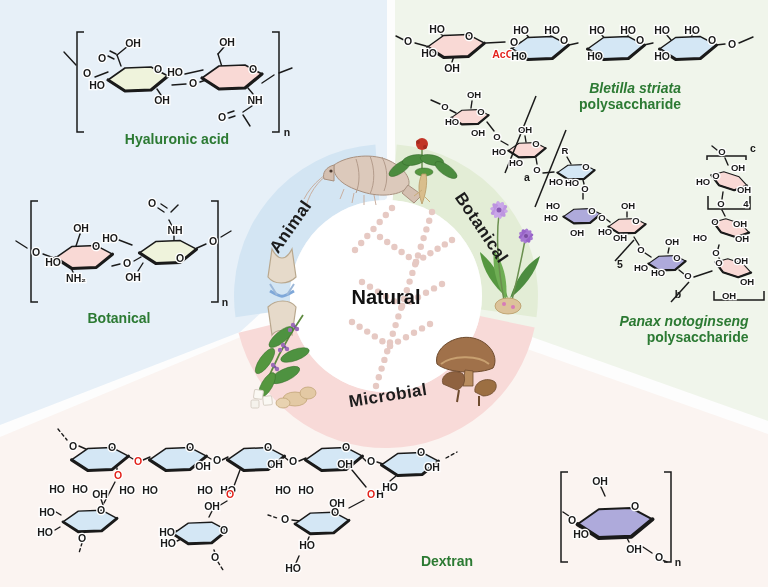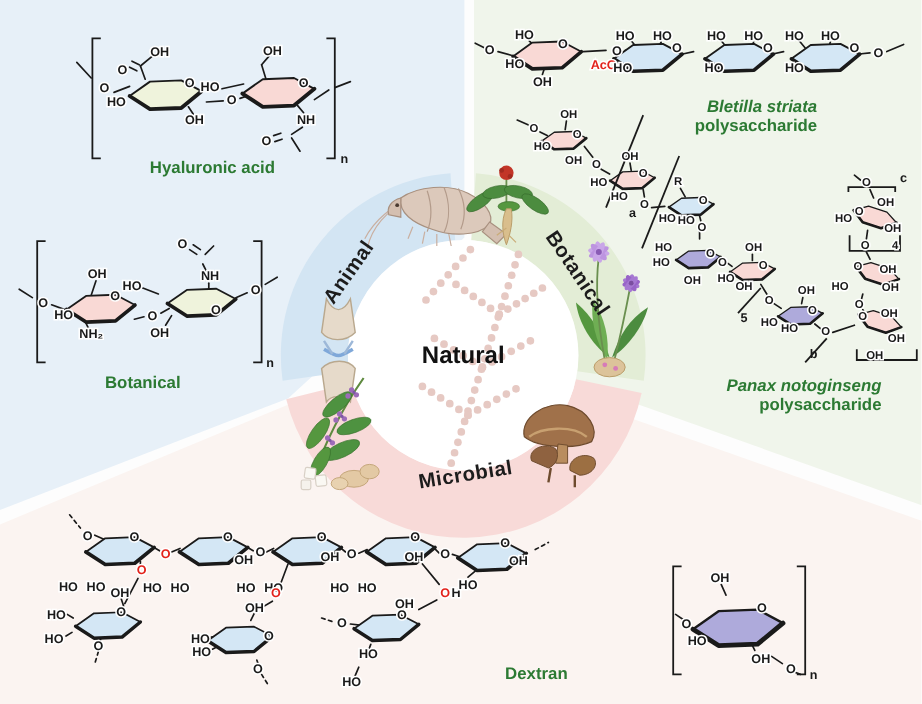--- a/index.html
+++ b/index.html
@@ -12,21 +12,21 @@
   .arc-lbl{position:absolute;color:#1C1C1C;font-weight:bold;font-size:17px;letter-spacing:.5px;
        white-space:nowrap;}
   #arc-animal{left:291px;top:227px;transform:translate(-50%,-50%) rotate(-55deg);}
   #arc-botanical{left:481px;top:228px;transform:translate(-50%,-50%) rotate(56deg);}
   #arc-microbial{left:388px;top:396px;transform:translate(-50%,-50%) rotate(-9deg);}
   #center-title{position:absolute;left:386px;top:297px;transform:translate(-50%,-50%);
        color:#111;font-weight:bold;font-size:20px;line-height:25px;white-space:nowrap;}
   #lbl-hya{left:177px;top:139px;}
   #lbl-chi{left:119px;top:318px;}
   #lbl-ble{left:630px;top:96px;}
-  #lbl-pan{left:670px;top:329px;}
+  #lbl-pan{left:684px;top:329px;}
   #lbl-por{left:620px;top:445px;}
   #lbl-dex{left:447px;top:551px;margin-top:10px;}
 </style>
 </head>
 <body>
 
 <div id="page">
   <svg id="scene" width="768" height="587" viewBox="0 0 768 587">
       <polygon points="0,0 387,0 387,198 240,332 0,425" fill="#E7F0F8"></polygon>
       <polygon points="395,0 768,0 768,421 532,337 452,312 395,168" fill="#F0F5EB"></polygon>

